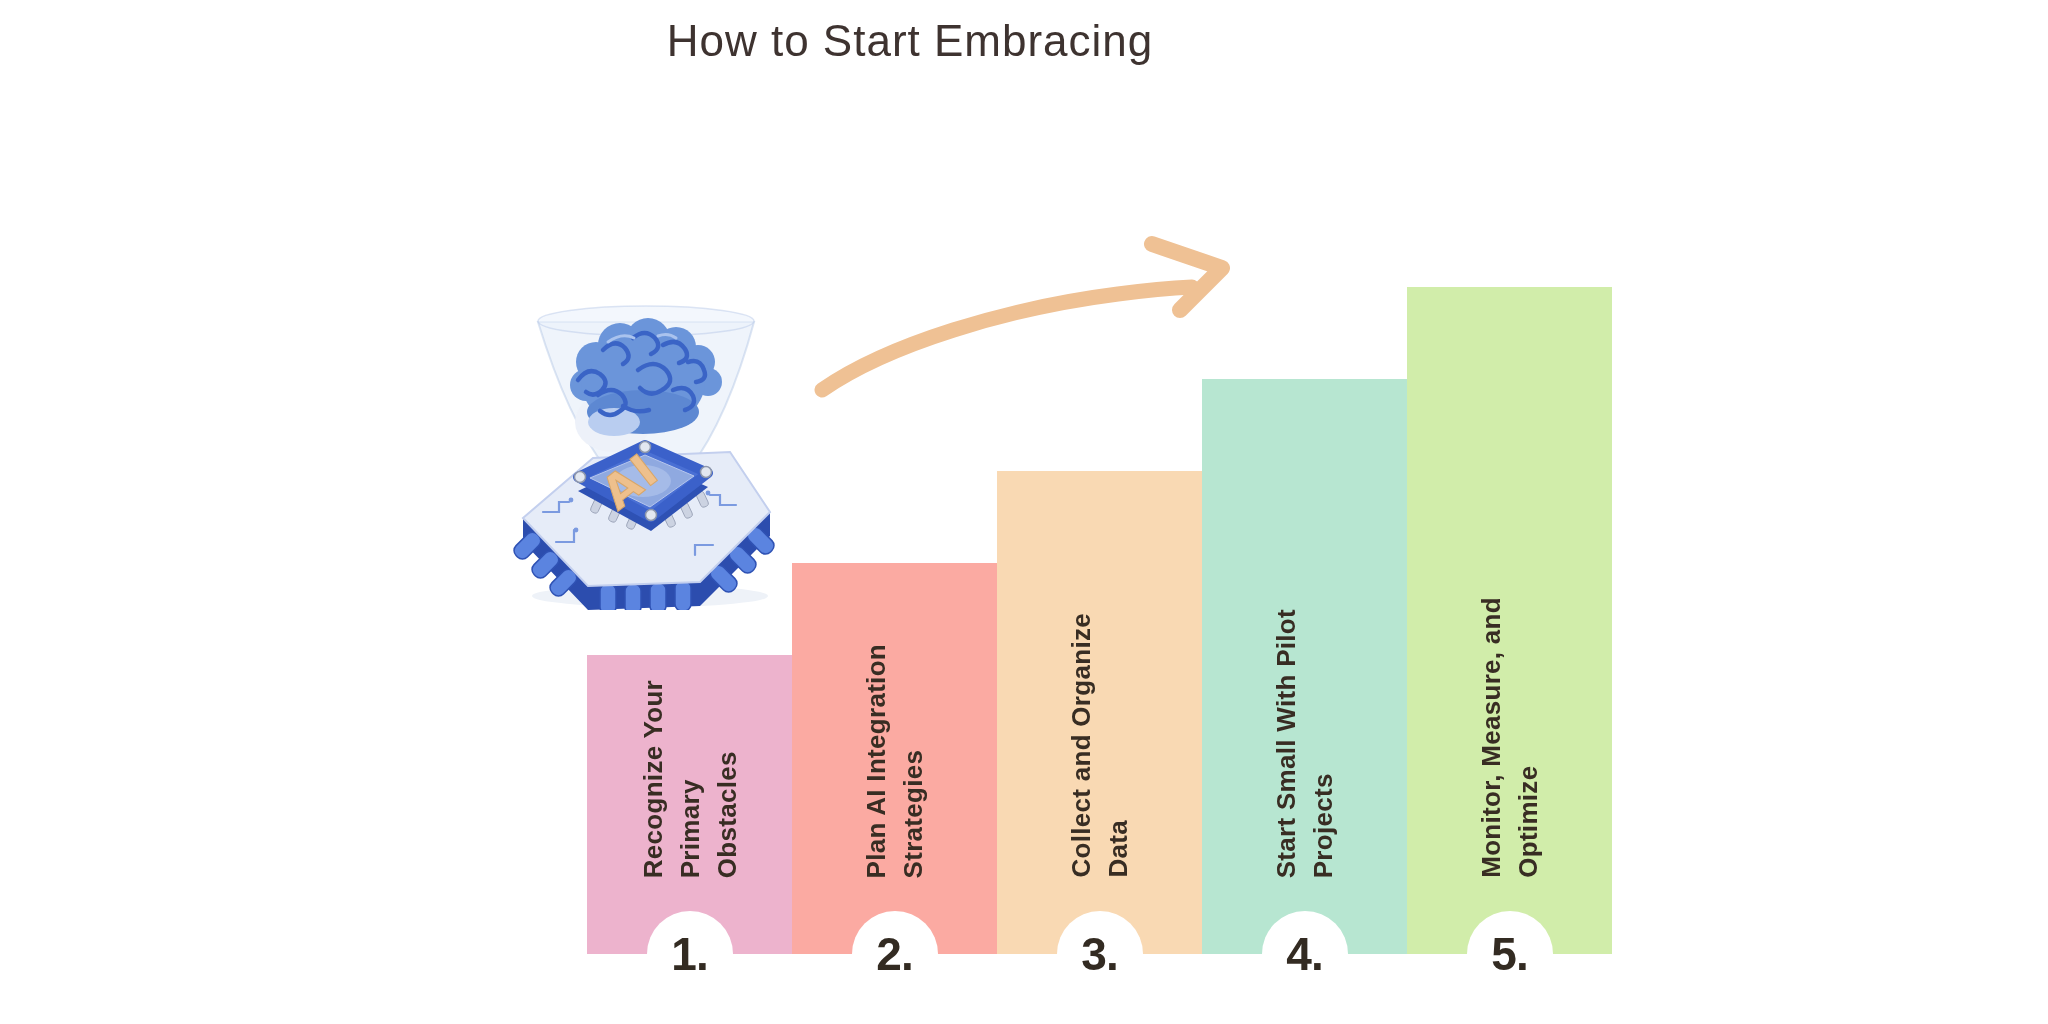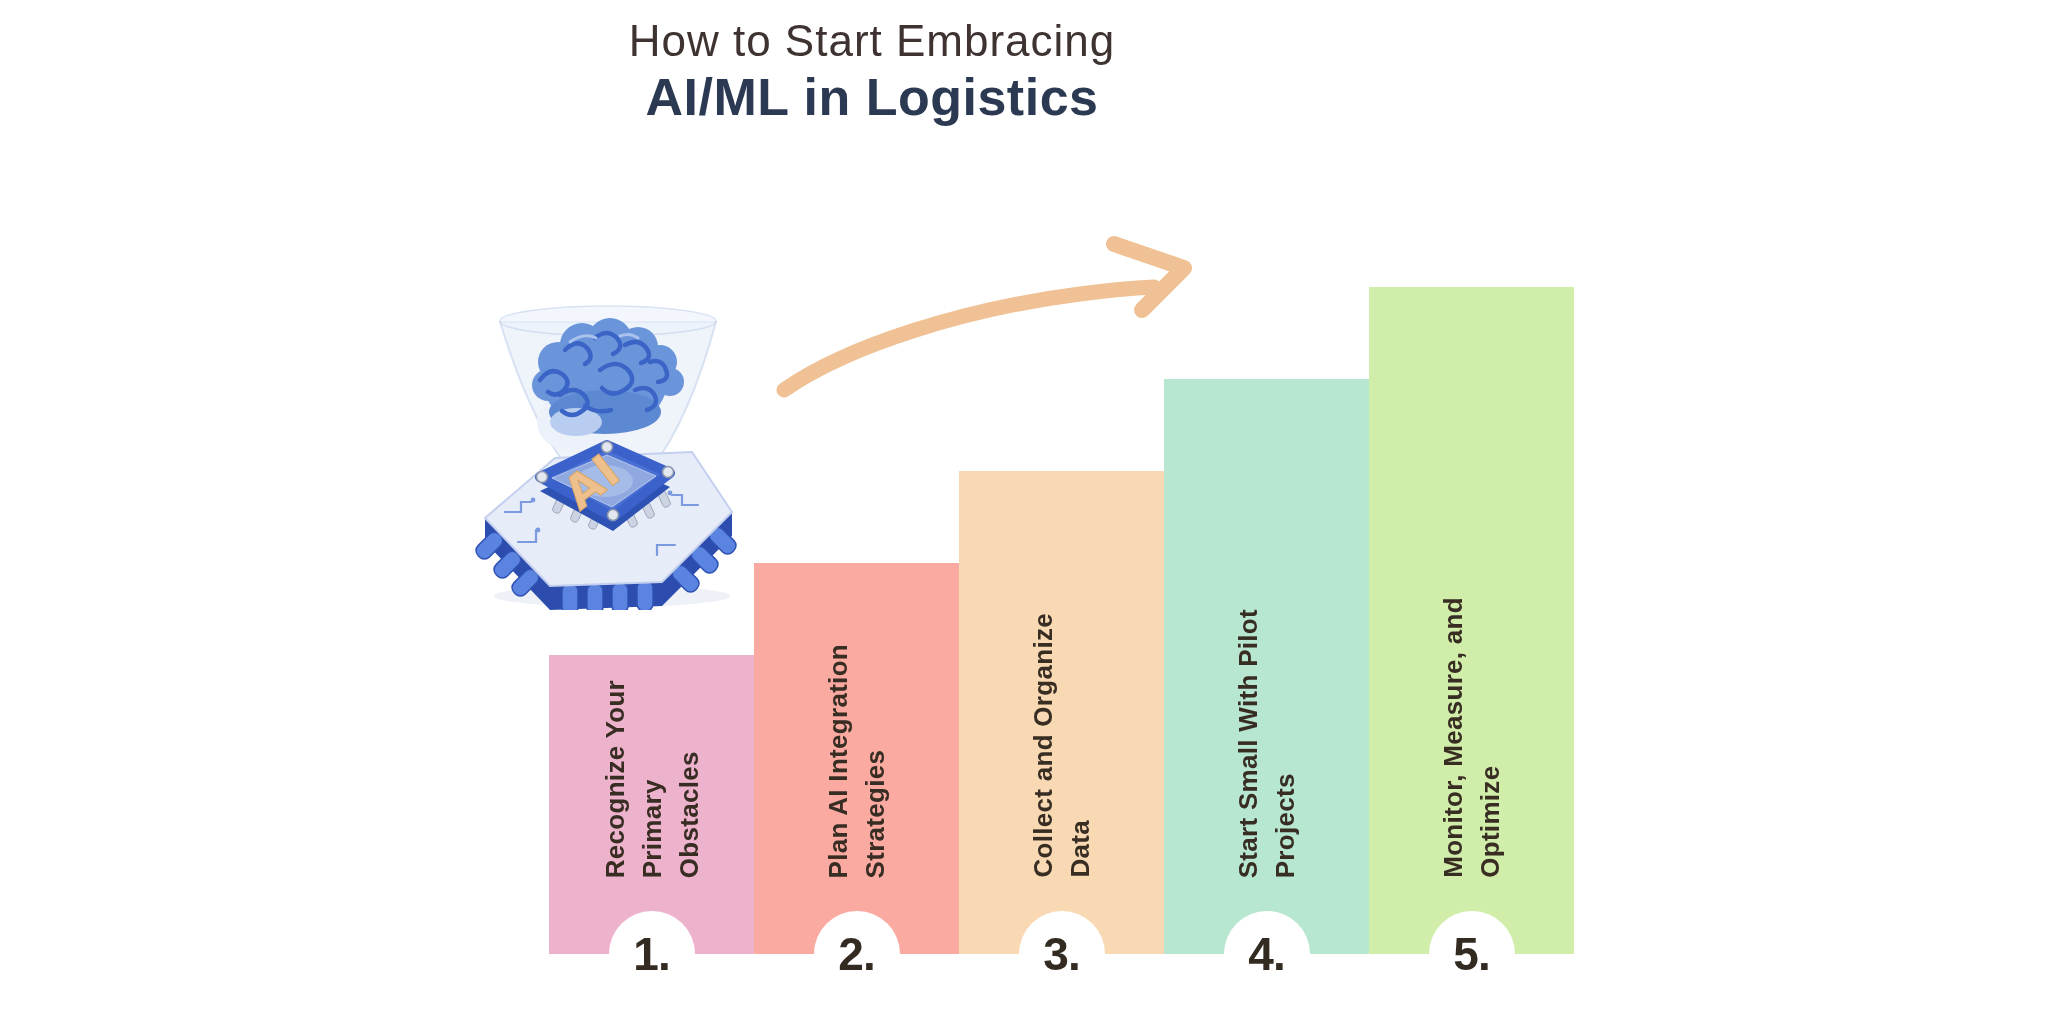--- a/index.html
+++ b/index.html
@@ -1,17 +1,17 @@
 <!DOCTYPE html>
 <html style="--c-background: #ffffff; --c-title1: #3e3330; --c-title2: #2b3a52; --c-label: #382d23; --c-number: #332b22; --c-arrow: #efc194; --c-circle: #ffffff;"><head>
 <meta charset="utf-8">
 <style>
   html,body{margin:0;padding:0;background:#fff;}
   .stage{position:relative;width:1744px;height:1024px;background:var(--c-background,#fff);overflow:hidden;
-         font-family:"Liberation Sans",sans-serif;}
+         font-family:"Liberation Sans",sans-serif;margin-left:38px;}
 
   
   .title{position:absolute;top:14px;left:0;width:100%;text-align:center;}
   .t1{font-size:44px;line-height:54px;font-weight:400;letter-spacing:1px;color:var(--c-title1,#3e3330);}
   .t2{font-size:52px;line-height:58px;font-weight:700;letter-spacing:.5px;color:var(--c-title2,#2b3a52);}
 
   
   .bar{position:absolute;bottom:70px;width:205px;}
   .bar-1{left:549px;height:299px;}
   .bar-2{left:754px;height:391px;}
@@ -34,21 +34,20 @@
   .illus{position:absolute;left:470px;top:300px;width:290px;height:310px;}
   .arrow{position:absolute;left:770px;top:228px;width:430px;height:185px;}
 </style>
 </head>
 <body>
 
 <div class="stage">
 
   <header class="title">
     <div class="t1">How to Start Embracing</div>
-    <div class="t2">AI/ML in Logistics</div>
   </header>
 
   <svg class="illus" viewBox="0 0 290 310" aria-hidden="true">
 
     <g>
       <path d="M30,22 Q60,120 98,168 L182,168 Q220,118 246,22 Z" fill="rgba(203,219,242,0.30)" stroke="rgba(168,190,226,0.40)" stroke-width="2"></path>
       <ellipse cx="138" cy="21" rx="108" ry="15" fill="rgba(235,242,252,0.60)" stroke="rgba(180,198,230,0.45)" stroke-width="1.5"></ellipse>
       <ellipse cx="105" cy="122" rx="38" ry="30" fill="#edf1f9"></ellipse>
     </g>
 

